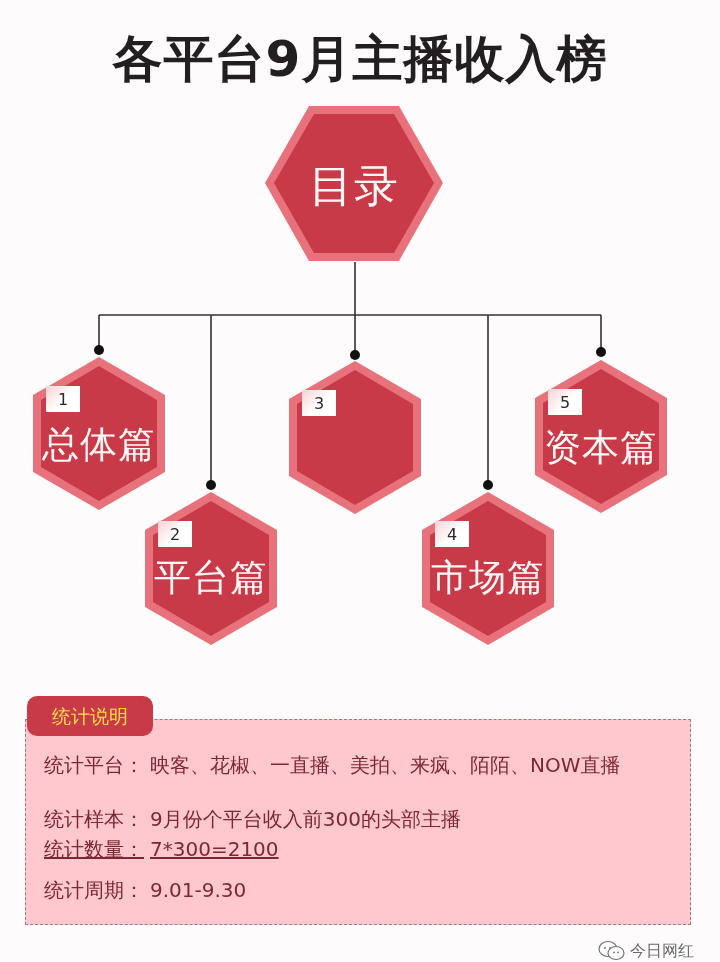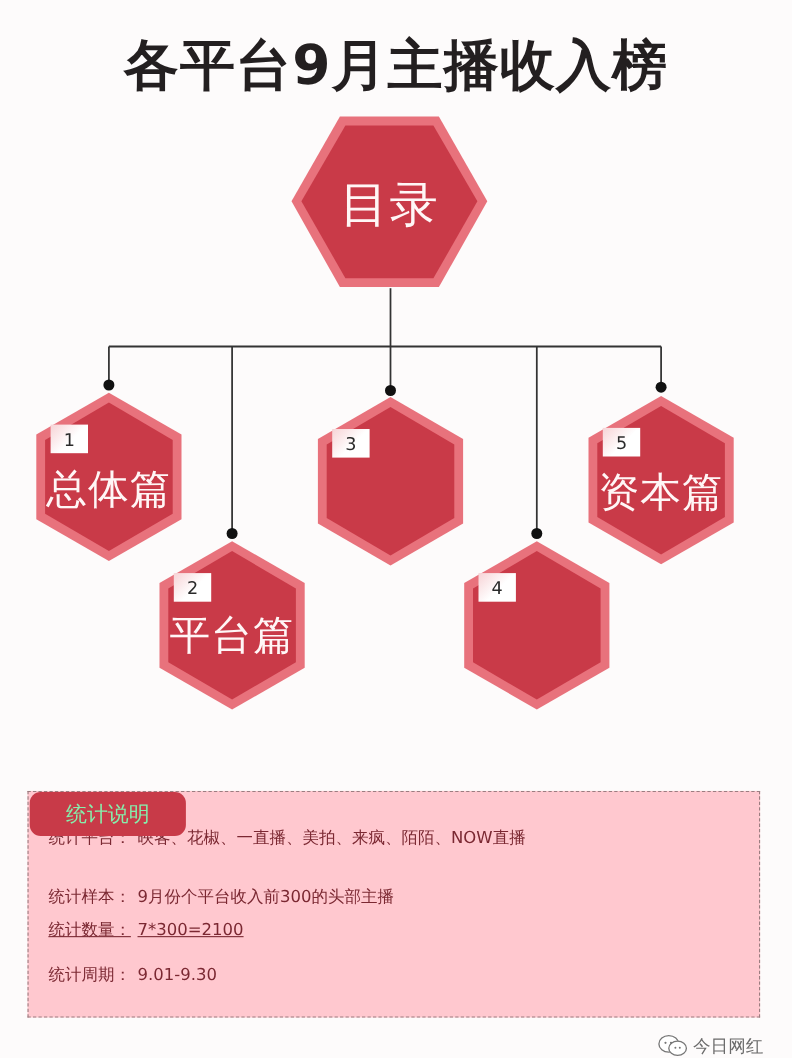--- a/index.html
+++ b/index.html
@@ -23,26 +23,26 @@
   .badge {
     position:absolute; width:34px; height:26px;
     background:linear-gradient(135deg,#f7d3d6 0%,#ffffff 55%);
     color:#2a2a2a; font-size:16px; text-align:center; line-height:28px;
   }
   .notes {
     position:absolute; left:25px; top:719px; width:666px; height:206px;
     background:#ffc8cf; border:1.5px dashed #9b7d80; box-sizing:border-box;
   }
   .notes-tab {
-    position:absolute; left:27px; top:696px; width:142px; height:40px;
-    background:#c83a48; border-radius:10px; color:#86efac;
-    font-size:19px; line-height:40px; text-align:center;margin-top:24px;
+    position:absolute; left:27px; top:696px; width:126px; height:40px;
+    background:#c83a48; border-radius:10px; color:#fde047;
+    font-size:19px; line-height:40px; text-align:center;
   }
   .note-row {
-    position:absolute; left:18px; font-size:15px; color:#7b2832; white-space:nowrap;
+    position:absolute; left:18px; font-size:20px; color:#7b2832; white-space:nowrap;
   }
   .note-key { margin-right:6px; }
   .watermark {
     position:absolute; left:598px; top:940px; color:#6b6b6b;
     font-size:16px; display:flex; align-items:center;
   }
   .watermark svg { margin-right:4px; }
 </style>
 </head>
 <body>
@@ -101,20 +101,21 @@
   </svg>
   <div class="badge" style="left:14px;top:30px;">3</div>
 </div>
 
 <div class="hex" style="left:421px;top:491px;width:134px;height:155px;">
   <svg width="134" height="155">
     <polygon points="67,1 133,39 133,116 67,154 1,116 1,39" fill="#e8727c"></polygon>
     <polygon points="67,10 125,44 125,111 67,145 9,111 9,44" fill="#c93a48"></polygon>
   </svg>
   <div class="badge" style="left:14px;top:30px;">4</div>
+  <div class="hex-label" style="top:62px;">市场篇</div>
 </div>
 
 <div class="hex" style="left:534px;top:359px;width:134px;height:155px;">
   <svg width="134" height="155">
     <polygon points="67,1 133,39 133,116 67,154 1,116 1,39" fill="#e8727c"></polygon>
     <polygon points="67,10 125,44 125,111 67,145 9,111 9,44" fill="#c93a48"></polygon>
   </svg>
   <div class="badge" style="left:14px;top:30px;">5</div>
   <div class="hex-label" style="top:64px;">资本篇</div>
 </div>

